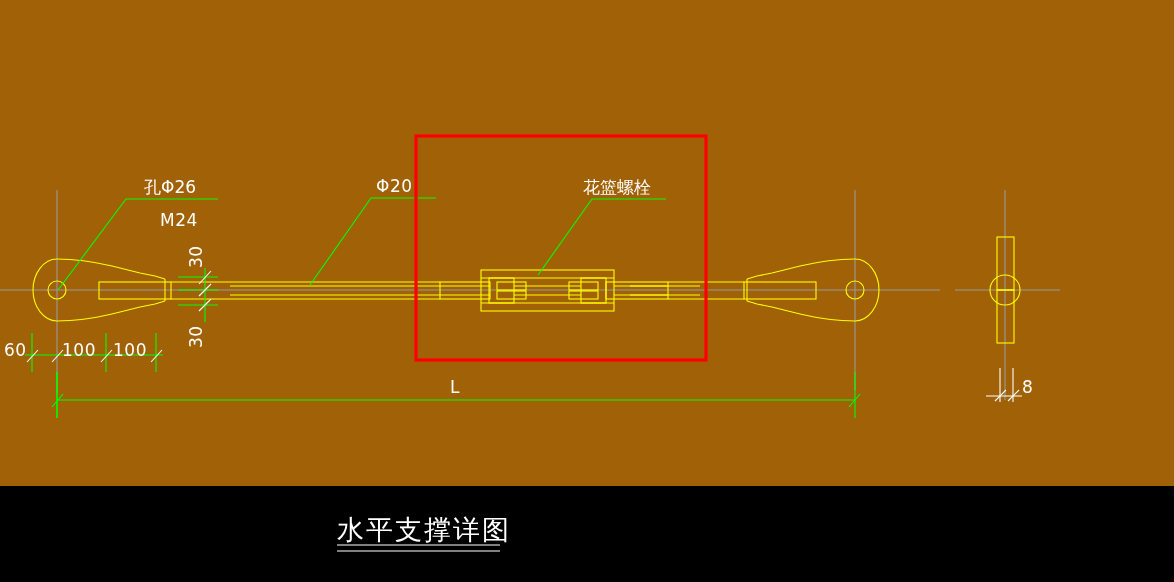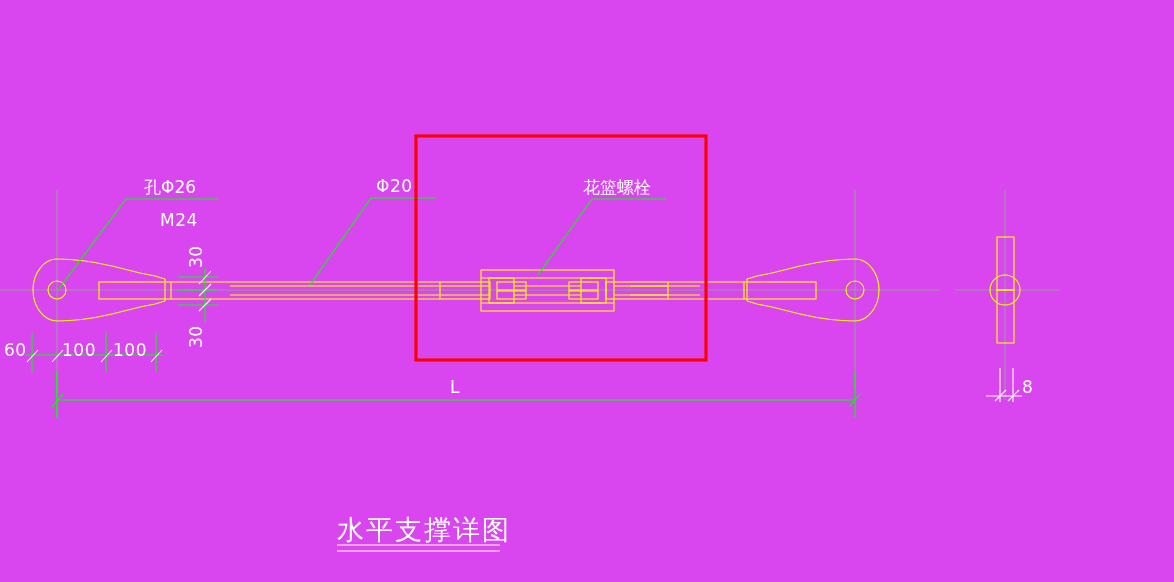--- a/index.html
+++ b/index.html
@@ -9,22 +9,22 @@
   }
   body {
     width: 1174px;
     height: 582px;
     overflow: hidden;
     font-family: "Liberation Sans", sans-serif;
   }
   #cad-canvas {
     position: relative;
     width: 1174px;
-    height: 582px;
-    background: #d946ef;
+    height: 486px;
+    background: #a16207;
   }
   svg#drawing {
     position: absolute;
     left: 0;
     top: 0;
     width: 1174px;
     height: 582px;
     display: block;
   }
   .txt {

